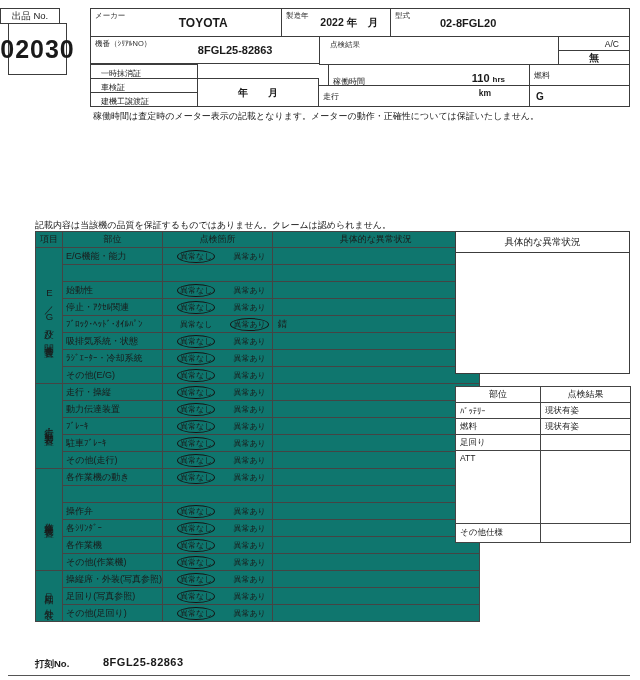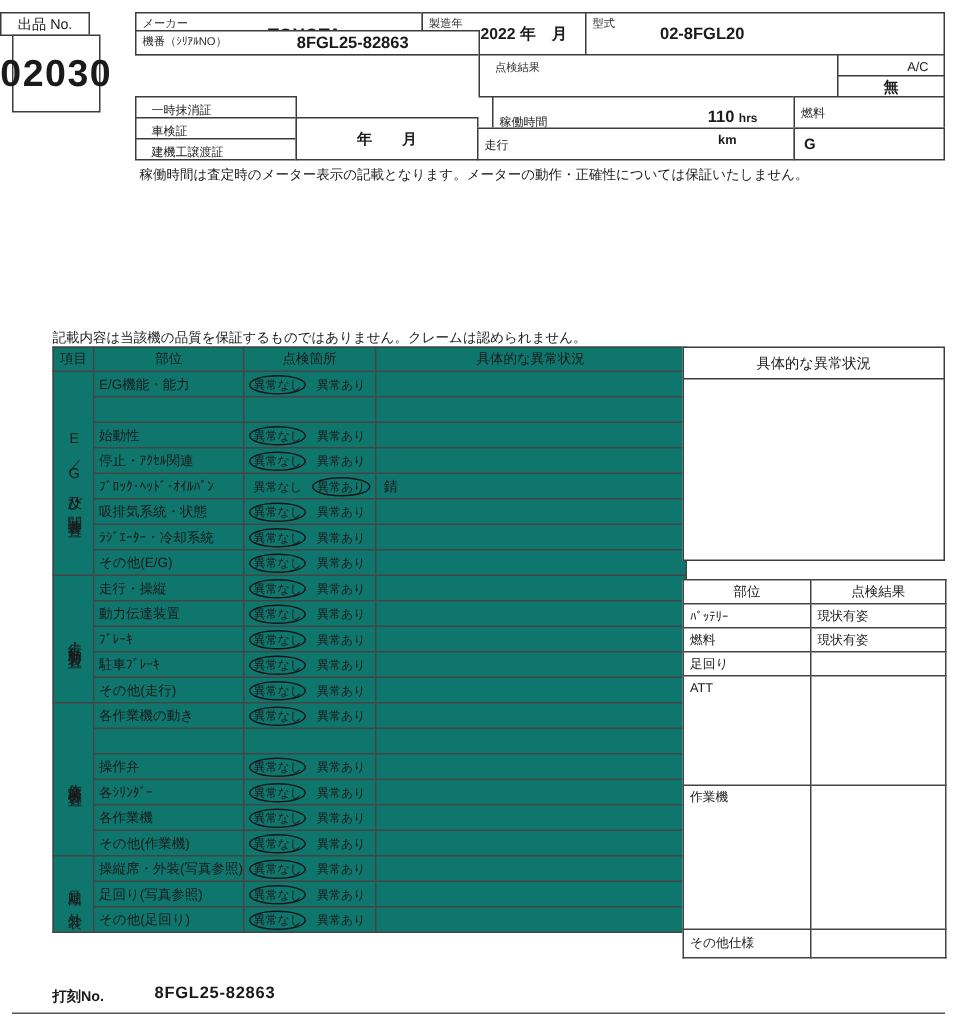--- a/index.html
+++ b/index.html
@@ -35,21 +35,21 @@
 
   .note{font-size:9px;white-space:nowrap;color:#1a1a1a}
 
   table.insp{position:absolute;left:35px;top:231px;border-collapse:collapse;table-layout:fixed;background:#0f766e}
   .insp th{border:1px solid #444;height:15px;font-weight:normal;font-size:9px;padding:0;text-align:center;white-space:nowrap}
   .insp td{border:1px solid #444;height:16px;padding:0;font-size:9px;white-space:nowrap;overflow:hidden}
   .insp td.cat{text-align:center;vertical-align:middle}
   .vert{writing-mode:vertical-rl;text-orientation:upright;font-size:9.5px;letter-spacing:1.5px;line-height:1.05;display:inline-block}
   .insp td.part{padding-left:3px}
   .insp td.check{padding-left:2px}
-  .opt{display:inline-block;font-size:8px;line-height:11px;padding:0 2px;margin:0 3px 0 1px;
+  .opt{display:inline-block;font-size:8px;line-height:11px;padding:0 2px;margin:0 3px 0 12px;
        border:1px solid transparent;border-radius:50%}
   .opt.circled{border-color:#151515}
   .insp td.note-c{padding-left:5px;font-size:9.5px}
 
   .abn-title{left:455px;top:231px;width:175px;height:22px;font-size:9.5px}
   .abn-body{left:455px;top:252px;width:175px;height:122px}
 
   table.res{position:absolute;left:455px;top:386px;border-collapse:collapse;table-layout:fixed;background:#fff}
   .res th{border:1px solid #444;height:15px;font-size:9px;font-weight:normal;text-align:center;padding:0;white-space:nowrap}
   .res td{border:1px solid #444;height:15px;font-size:8.5px;padding:0 0 0 4px;text-align:left;
@@ -78,21 +78,21 @@
   <div class="abs box hcell" style="left:281px;top:8px;width:110px;height:29px">
     <span class="lbl">製造年</span>
     <span class="val" style="font-size:10.5px">2022 年　月</span>
   </div>
 
   <div class="abs box hcell" style="left:390px;top:8px;width:240px;height:29px">
     <span class="lbl">型式</span>
     <span class="val" style="justify-content:flex-start;padding-left:30px">02-8FGL20</span>
   </div>
 
-  <div class="abs box hcell" style="left:90px;top:20px;width:230px;height:17px">
+  <div class="abs box hcell" style="left:90px;top:36px;width:230px;height:28px">
     <span class="lbl">機番（ｼﾘｱﾙNO）</span>
     <span class="val">8FGL25-82863</span>
   </div>
 
   <div class="abs box" style="left:319px;top:36px;width:240px;height:29px">
     <span class="lbl" style="display:block;padding:2.5px 0 0 10px">点検結果</span>
   </div>
 
   <div class="abs box ac-l">A/C</div>
   <div class="abs box ac-v center">無</div>
@@ -279,24 +279,20 @@
           <td class="rres">現状有姿</td>
         </tr>
         <tr>
           <td class="rpart">足回り</td>
           <td class="rres"></td>
         </tr>
         <tr class="tall">
           <td class="rpart">ATT</td>
           <td class="rres"></td>
         </tr>
-        <tr class="xtall">
-          <td class="rpart">作業機</td>
-          <td class="rres"></td>
-        </tr>
         <tr class="last">
           <td class="rpart">その他仕様</td>
           <td class="rres"></td>
         </tr>
       </tbody>
   </table>
 
   <div class="abs stamp-l">打刻No.</div>
   <div class="abs stamp-v">8FGL25-82863</div>
   <div class="abs bottom-line"></div>

